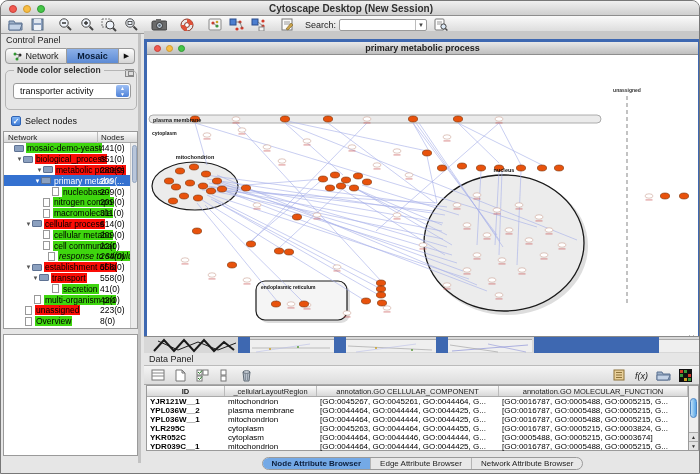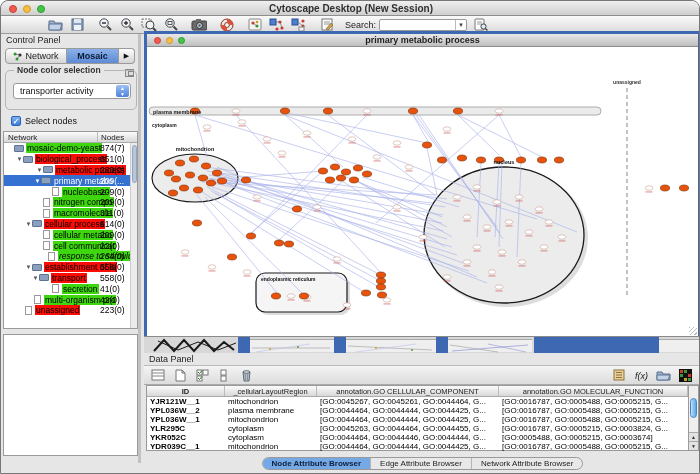--- a/index.html
+++ b/index.html
@@ -10,21 +10,21 @@
   #titlebar { position:absolute; left:0; top:0; width:700px; height:15px;
     background:linear-gradient(#f0f0f0,#cfcfcf); border-bottom:1px solid #8e8e8e; border-radius:8px 8px 0 0; }
   .tl { position:absolute; top:4px; width:8px; height:8px; border-radius:50%; }
   #titlebar .t-red { left:8px; background:radial-gradient(circle at 35% 30%, #ff9a92,#f builds5351 60%,#d93b33); background:#f25a50; border:1px solid #c6403a;}
   #titlebar .t-yel { left:22px; background:#f8bd44; border:1px solid #cf9a2e;}
   #titlebar .t-grn { left:36px; background:#46c648; border:1px solid #2f9a34;}
   #win-title { position:absolute; left:0; right:0; top:2px; text-align:center; font-size:10px; font-weight:bold; color:#303030; }
 
   
   #toolbar { position:absolute; left:0; top:15px; width:700px; height:18px;
-    background:linear-gradient(#fafafa,#d9d9d9); border-bottom:1px solid #9a9a9a; display:flex; align-items:center;padding-left:40px; }
+    background:linear-gradient(#fafafa,#d9d9d9); border-bottom:1px solid #9a9a9a; display:flex; align-items:center; }
   .tbi { width:16px; height:15px; margin-left:6px; display:inline-flex; align-items:center; justify-content:center; }
   .tbsep { width:6px; }
   #search-label { font-size:9px; color:#222; margin-left:10px; }
   #search-box { position:relative; width:88px; height:12px; background:#fff; border:1px solid #9a9a9a; border-radius:2px; margin-left:3px; }
   #search-dd { position:absolute; right:0; top:0; width:11px; height:10px; border-left:1px solid #bbb; font-size:6px; color:#444; text-align:center; line-height:10px; }
 
   
   #control-panel { position:absolute; left:0; top:33px; width:140px; height:429px; background:#e6e6e6; border-right:3px solid #c2c2c2; }
   #cp-header { position:absolute; left:0; top:0; width:137px; height:13px; font-size:9px; color:#222; padding:1px 0 0 5px; }
   .float-icon { position:absolute; right:4px; top:2px; width:9px; height:8px; border:1px solid #888; background:#ddd; }
@@ -61,21 +61,21 @@
   .tcount { position:absolute; left:96px; color:#000; }
   .trow.sel { background:#3471d0; }
   .trow.sel .tlabel, .trow.sel .tcount, .trow.sel .exp { color:#fff; background:none; }
   #tree-scroll { position:absolute; right:0; top:11px; width:7px; height:185px; background:#ececec; border-left:1px solid #ccc; }
   #tree-scroll .thumb { position:absolute; left:1px; top:2px; width:5px; height:38px; border-radius:3px; background:#b9c6da; border:1px solid #93a5c0; }
 
   #cp-bottom-panel { position:absolute; left:2px; top:300px; width:135px; height:122px; background:#fff; border:1px solid #9a9a9a; }
 
   
   #mdi { position:absolute; left:143px; top:30px; width:557px; height:322px; background:#c8c8c8; }
-  #net-window { position:absolute; left:0; top:0; width:557px; height:305px;
+  #net-window { position:absolute; left:0; top:8px; width:557px; height:305px;
     border-left:3px solid #3e68b1; border-right:3px solid #3e68b1; border-top:3px solid #3e68b1; background:#fff; }
   #net-titlebar { position:relative; height:13px; background:linear-gradient(#e8e8e8,#bfbfbf); border-bottom:1px solid #8e8e8e; }
   #net-titlebar .tl { top:3px; width:7px; height:7px; }
   #net-titlebar .t-red { left:7px; background:#f25a50; border:1px solid #c6403a;}
   #net-titlebar .t-yel { left:19px; background:#f8bd44; border:1px solid #cf9a2e;}
   #net-titlebar .t-grn { left:31px; background:#46c648; border:1px solid #2f9a34;}
   #net-title { position:absolute; left:0; right:0; top:1px; text-align:center; font-size:9px; font-weight:bold; color:#222; }
   #net-canvas { position:relative; width:551px; height:288px; background:#fff; overflow:hidden; }
   #net-grip { position:absolute; right:1px; bottom:1px; width:8px; height:8px;
     background:repeating-linear-gradient(135deg,#bbb 0 1px,transparent 1px 3px); }
@@ -284,21 +284,21 @@
       <div id="tree-header">
         <span class="th1">Network</span>
         <span class="thdiv"></span>
         <span class="th2">Nodes</span>
       </div>
       <div id="tree-rows">
           <div class="trow" style="padding-left: 3px;">
             <span class="exp"></span>
             <span class="ticon-folder"></span>
             <span class="tlabel hl-green">mosaic-demo-yeast</span>
-            <span class="tcount">874(7)</span>
+            <span class="tcount">441(0)</span>
           </div>
           <div class="trow" style="padding-left: 12px;">
             <span class="exp">▼</span>
             <span class="ticon-folder"></span>
             <span class="tlabel hl-red">biological_process</span>
             <span class="tcount">651(0)</span>
           </div>
           <div class="trow" style="padding-left: 32px;">
             <span class="exp">▼</span>
             <span class="ticon-folder"></span>
@@ -375,20 +375,26 @@
             <span class="exp"></span>
             <span class="ticon-file"></span>
             <span class="tlabel hl-green">multi-organism pro</span>
             <span class="tcount">42(0)</span>
           </div>
           <div class="trow" style="padding-left: 12px;">
             <span class="exp"></span>
             <span class="ticon-file"></span>
             <span class="tlabel hl-red">unassigned</span>
             <span class="tcount">223(0)</span>
+          </div>
+          <div class="trow" style="padding-left: 12px;">
+            <span class="exp"></span>
+            <span class="ticon-file"></span>
+            <span class="tlabel hl-green">Overview</span>
+            <span class="tcount">8(0)</span>
           </div>
         </div>
       <div id="tree-scroll">
           <div class="thumb"></div>
         </div>
     </div>
 
     <div id="cp-bottom-panel"></div>
   </div>
 

